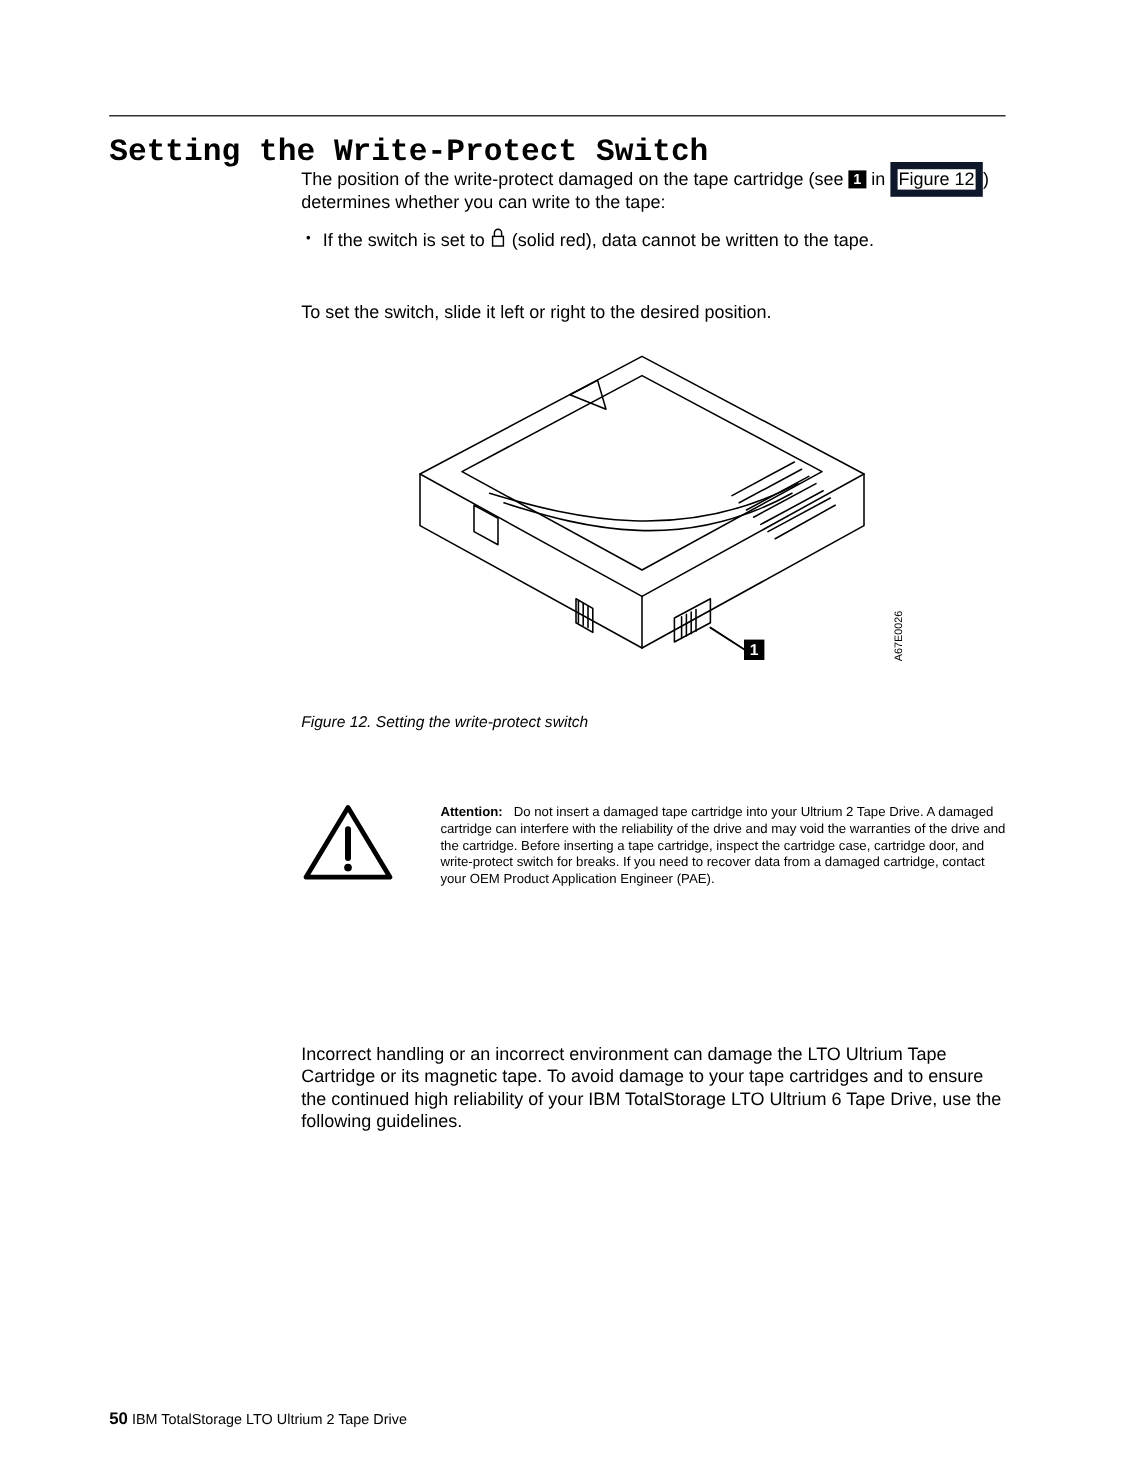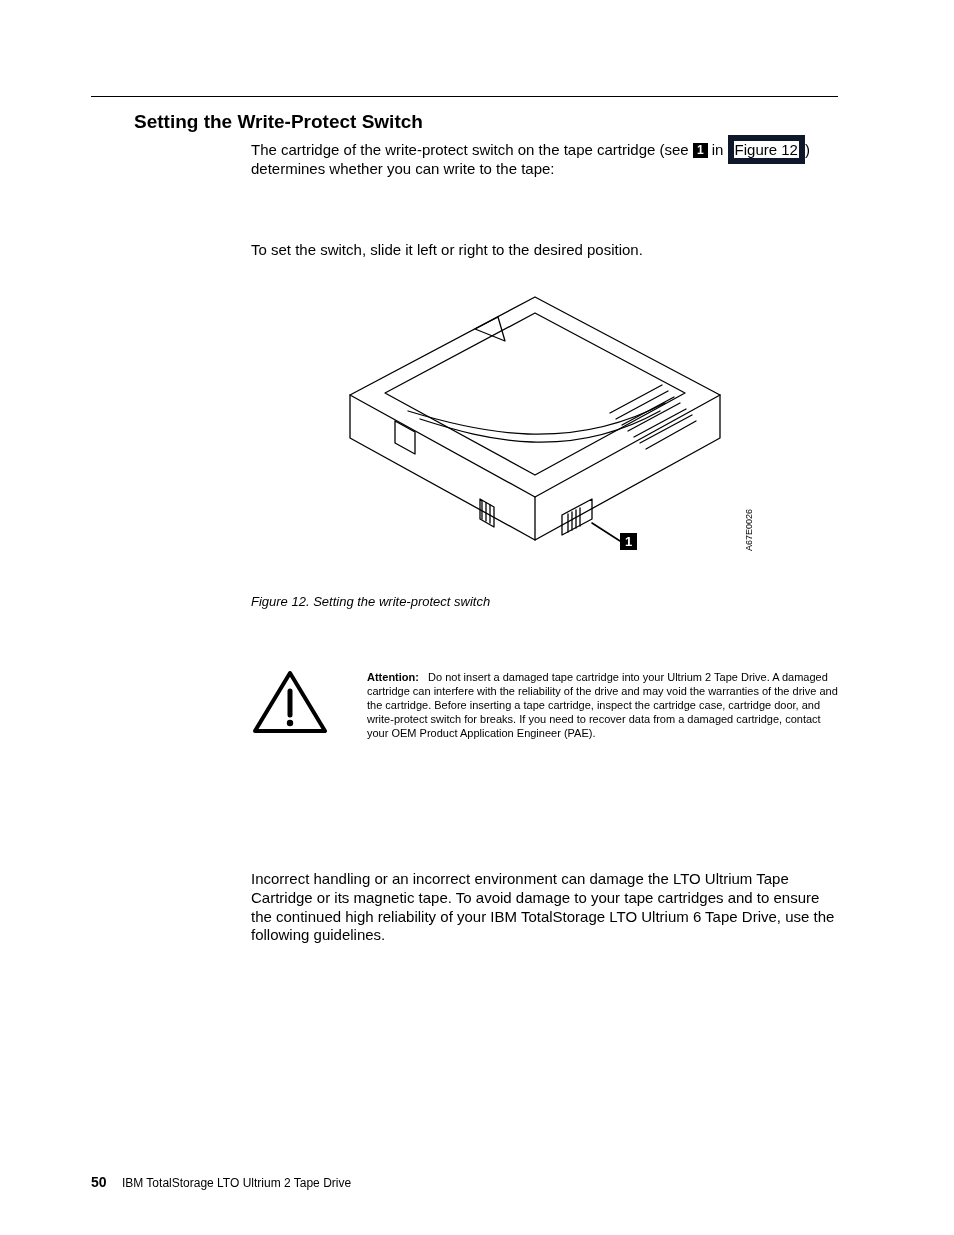--- a/index.html
+++ b/index.html
@@ -20,24 +20,23 @@
   }
   .rule {
     position: absolute;
     left: 91px;
     width: 747px;
     border-top: 1px solid #000;
   }
   .heading {
     position: absolute;
     left: 91px;
-    font-family: Liberation Sans, sans-serif;
+    font-family: Liberation Mono, monospace;
     font-weight: bold;
-    font-size: 19px;
-    margin-left: 43px;
+    font-size: 26px;
   }
   .body-col {
     position: absolute;
     left: 251px;
     width: 587px;
     font-size: 15px;
     line-height: 1.25;
   }
   .callout-badge {
     display: inline-block;
@@ -105,49 +104,58 @@
   }
   .footer {
     position: absolute;
     bottom: 45px;
     left: 91px;
     font-size: 12px;
   }
   .footer .pn {
     font-weight: bold;
     font-size: 14px;
-    margin-right: 12px;
   }
   a.figref {
     color: #000;
     text-decoration: none;
     border: 6px solid #0f172a;
     padding: 0 1px;
   }
 </style>
 </head>
 <body>
 
 <div class="page">
 
   <div class="rule" style="top:96px"></div>
 
   <div class="heading" style="top:111px">Setting the Write-Protect Switch</div>
 
   <div class="body-col" style="top:141px">
-    <span>The cartridge of the write-protect switch on the tape cartridge (see </span>
+    <span>The position of the write-protect damaged on the tape cartridge (see </span>
     <span class="callout-badge">1</span>
     <span> in </span>
     <a href="#" class="figref">Figure 12</a><span>) determines whether you can write to the tape:</span>
   </div>
 
   <ul class="bullets body-col" style="top:190px">
+    <li>
+      <span>If the switch is set to </span>
+      <span class="lock-icon">
+        <svg width="14" height="18" viewBox="0 0 14 18">
+          <path d="M4 7 V4 a3 3 0 0 1 6 0 V7" fill="none" stroke="#000" stroke-width="1.2"></path>
+          <rect x="2.5" y="7" width="9" height="8" fill="none" stroke="#000" stroke-width="1.2"></rect>
+        </svg>
+      </span>
+      <span> (solid red), data cannot be written to the tape.</span>
+    </li>
   </ul>
 
-  <div class="body-col" style="top:241px">To set the switch, slide it left or right to the desired position.</div>
+  <div class="body-col" style="top:252px">To set the switch, slide it left or right to the desired position.</div>
 
   <div class="figure-box">
     <svg width="450" height="296" viewBox="0 0 450 296">
 
       <g fill="none" stroke="#000" stroke-width="1.3" stroke-linejoin="round" stroke-linecap="round">
 
         <path d="M 225 14
                  L 410 112
                  L 225 214
                  L 40 112 Z"></path>

